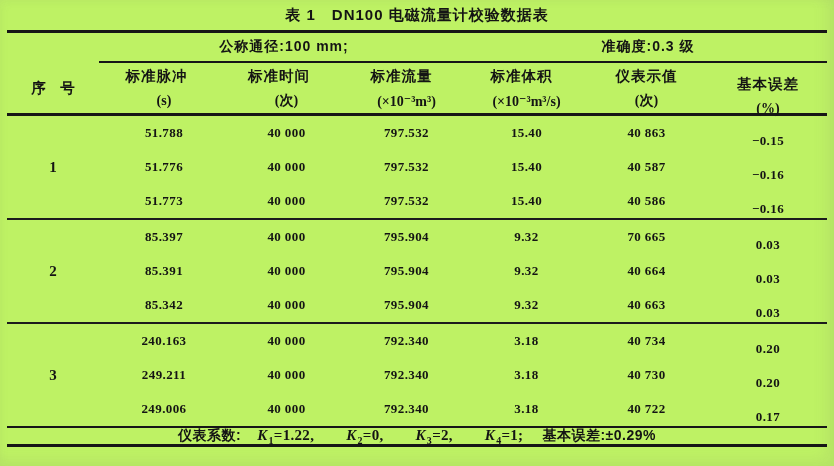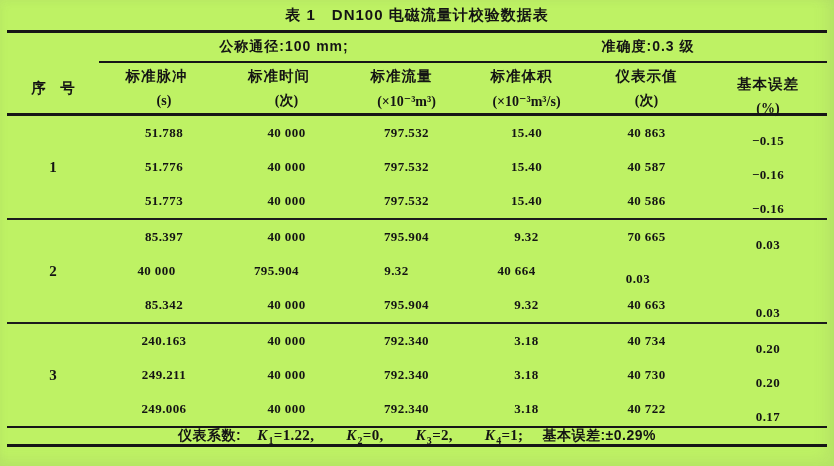--- a/index.html
+++ b/index.html
@@ -148,20 +148,21 @@
           <div class="grows">
             <div class="drow">
               <div class="cell c0">85.397</div>
               <div class="cell c1">40 000</div>
               <div class="cell c2">795.904</div>
               <div class="cell c3">9.32</div>
               <div class="cell c4">70 665</div>
               <div class="cell c5">0.03</div>
             </div>
             <div class="drow">
+              <div class="cell c0">85.391</div>
               <div class="cell c1">40 000</div>
               <div class="cell c2">795.904</div>
               <div class="cell c3">9.32</div>
               <div class="cell c4">40 664</div>
               <div class="cell c5">0.03</div>
             </div>
             <div class="drow">
               <div class="cell c0">85.342</div>
               <div class="cell c1">40 000</div>
               <div class="cell c2">795.904</div>

